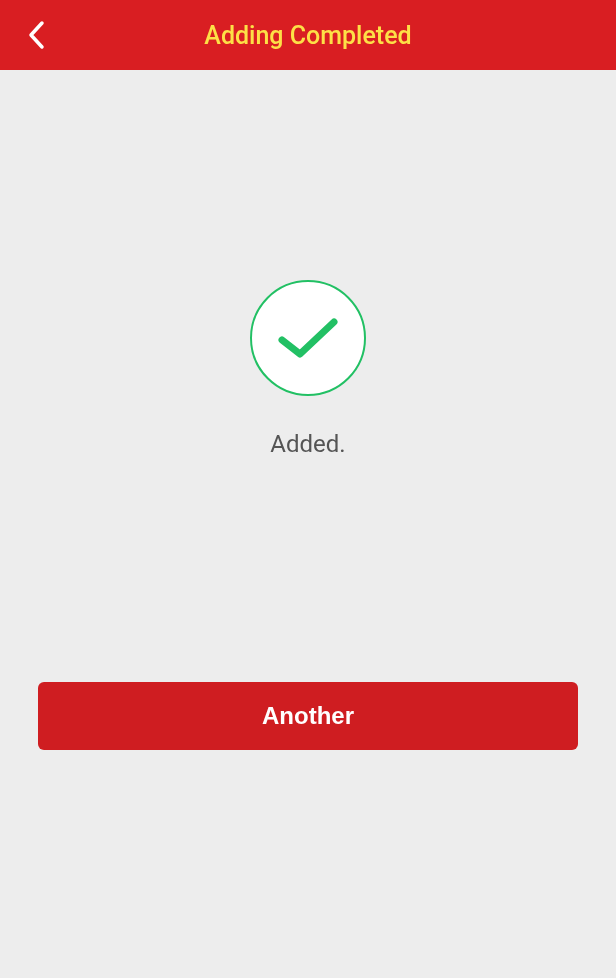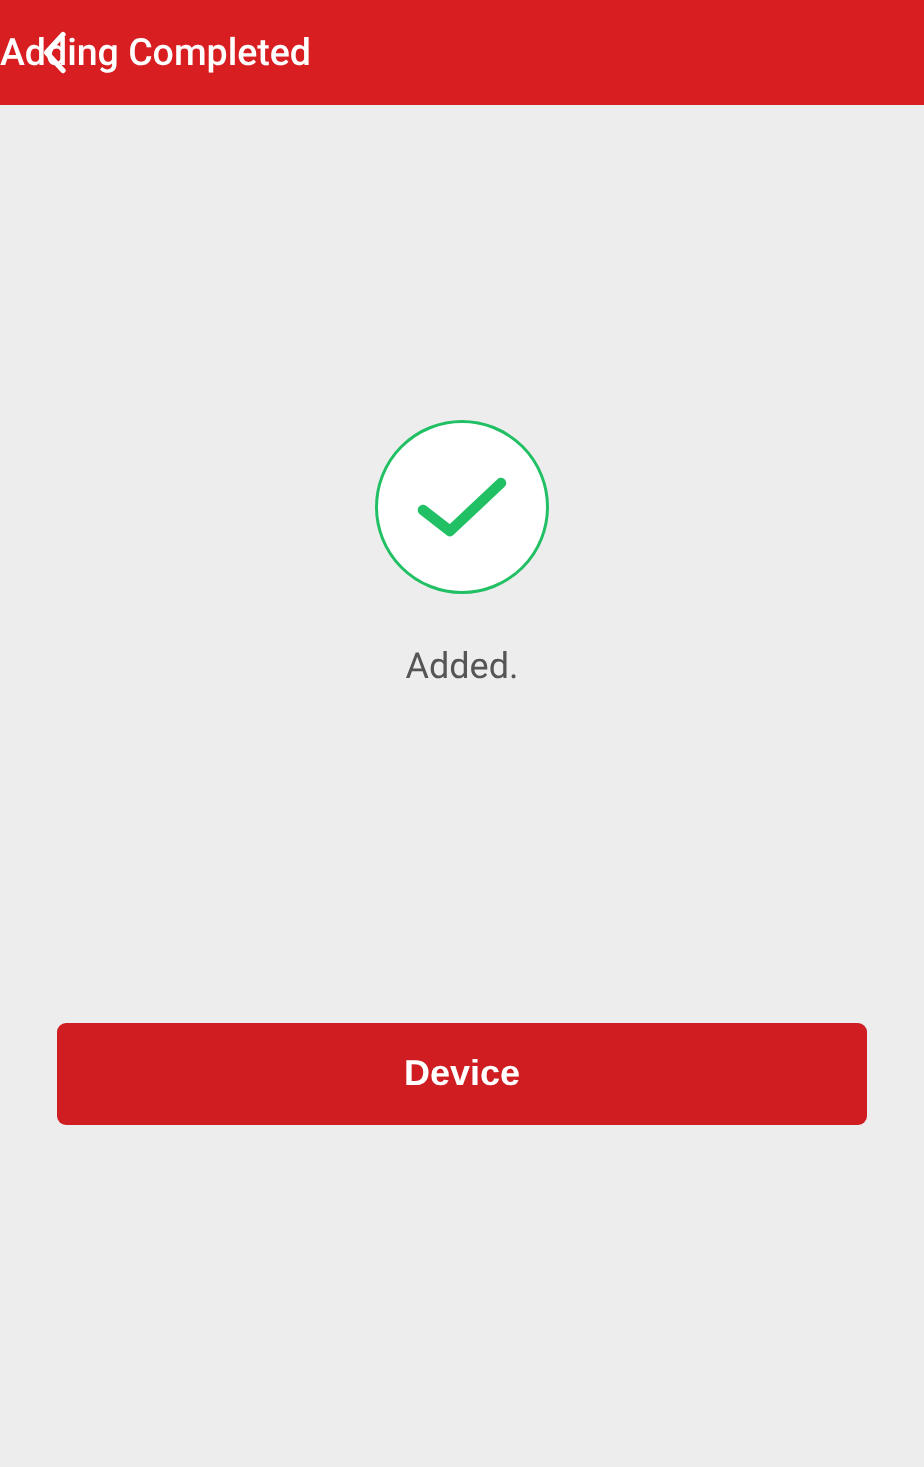--- a/index.html
+++ b/index.html
@@ -33,21 +33,22 @@
       align-items: center;
       justify-content: center;
       cursor: pointer;
     }
     .back-btn svg {
       width: 18px;
       height: 30px;
     }
     .header-title {
       flex: 1;
-      color: #ffffff;
+      text-align: center;
+      color: #fde047;
       font-size: 25px;
       font-weight: 500;
     }
     .content {
       position: relative;
       height: calc(978px - 70px);
       border-radius: 12px;
     }
     .success-circle {
       position: absolute;
@@ -118,14 +119,14 @@
 </div>
 
 <div class="content">
   <div class="success-circle">
     <svg viewBox="0 0 64 48">
       <polyline points="6,26 24,40 58,8" fill="none" stroke="#22c064" stroke-width="7" stroke-linecap="round" stroke-linejoin="round"></polyline>
     </svg>
   </div>
   <div class="status-text">Added.</div>
 
-  <button class="btn-primary">Device</button>
+  <button class="btn-primary">Another</button>
 </div>
 
 </body></html>

